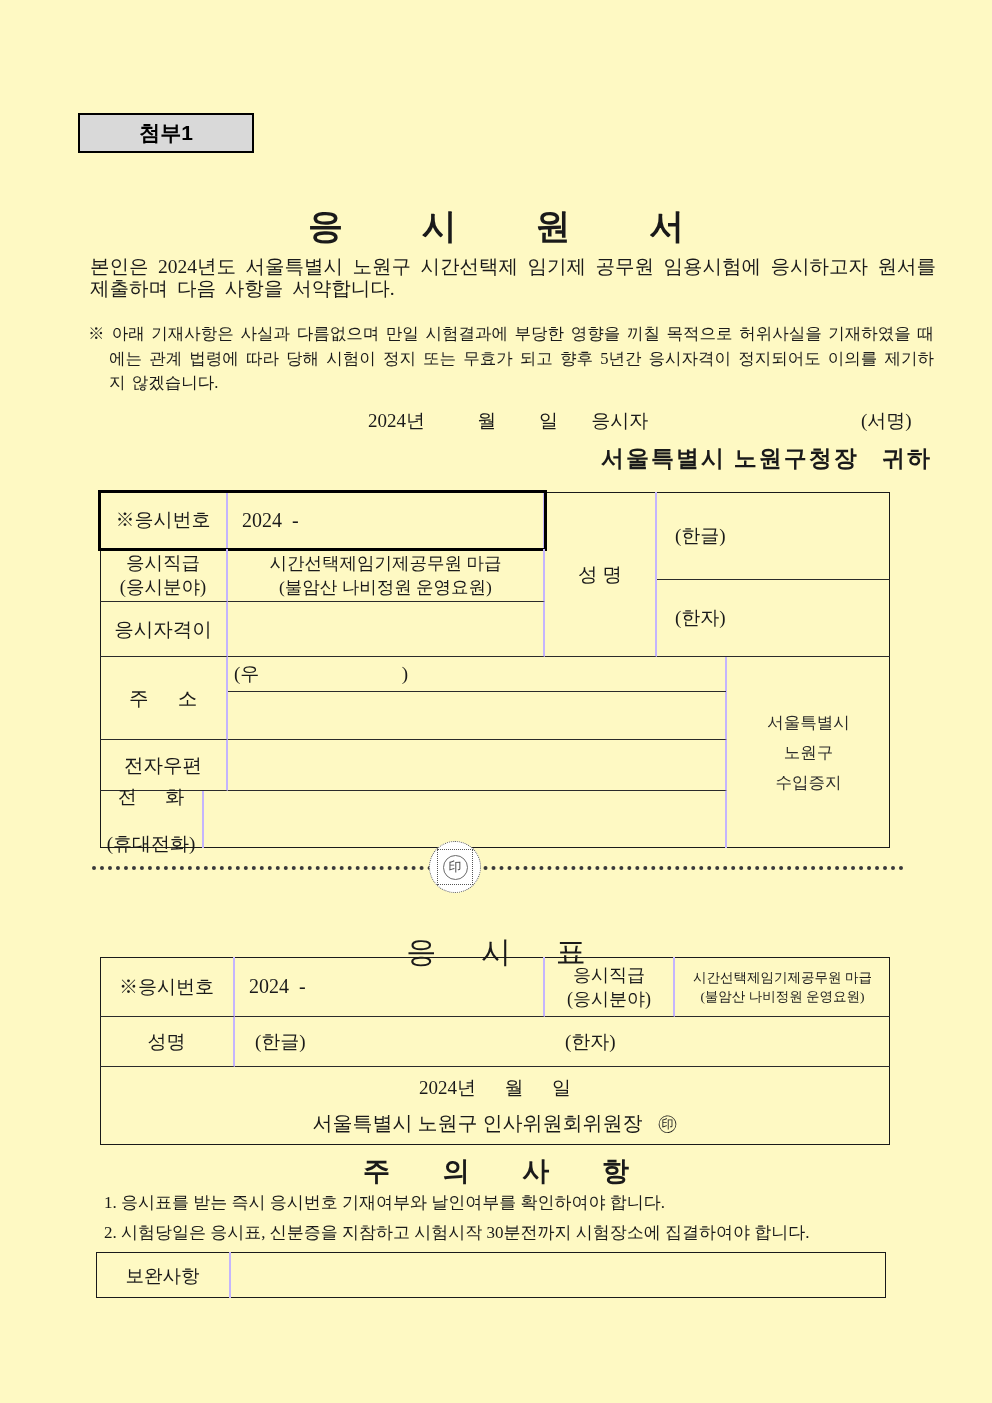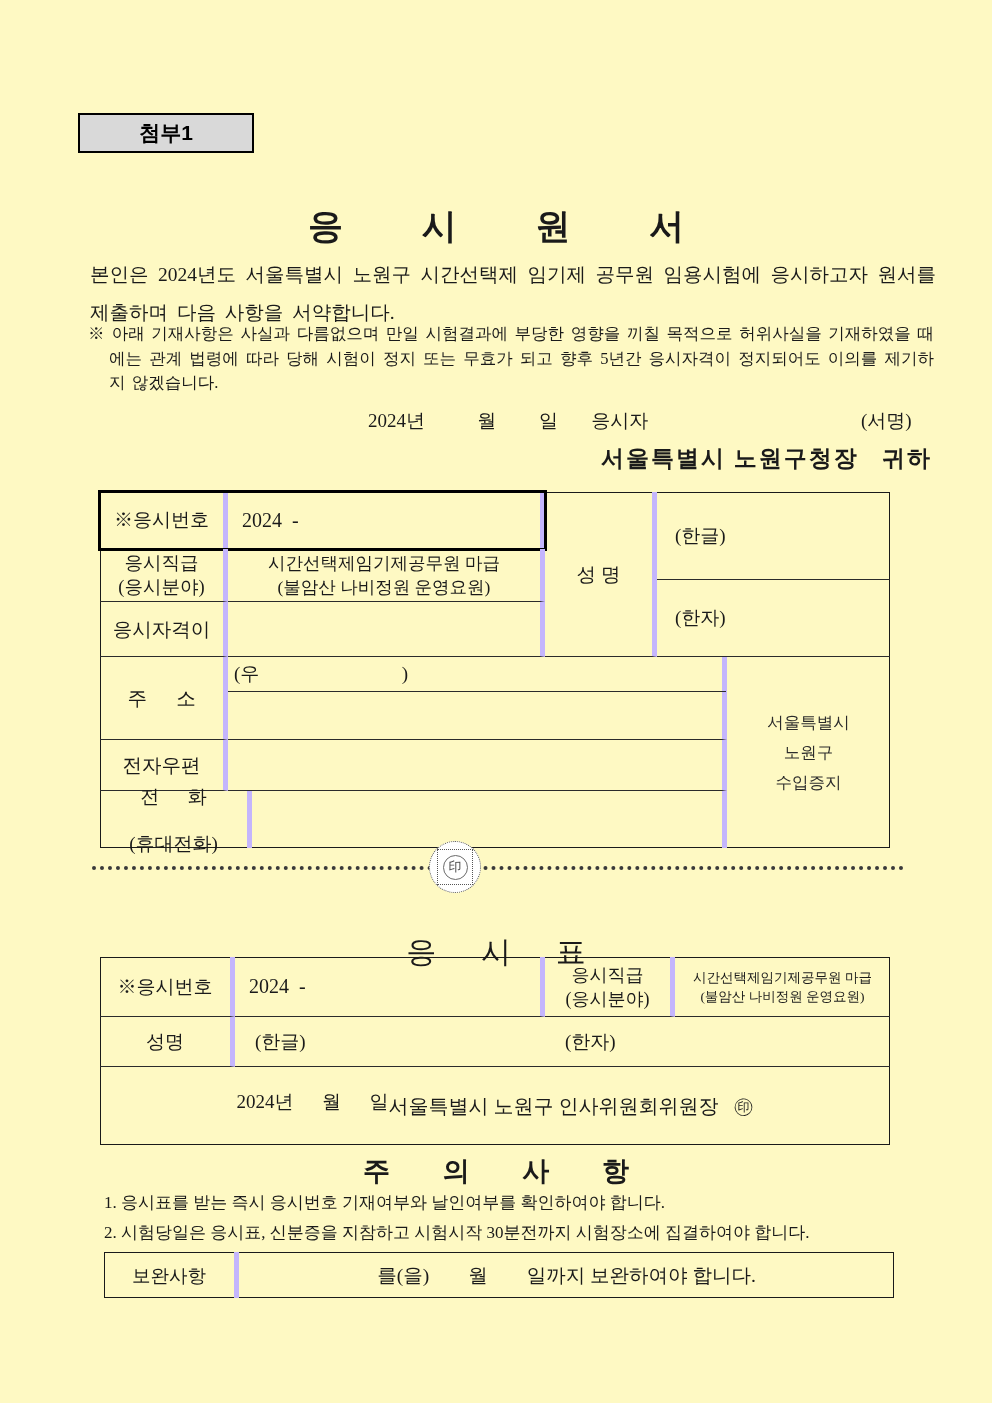--- a/index.html
+++ b/index.html
@@ -5,39 +5,39 @@
   html,body{margin:0;padding:0;background:#888;}
   .page{
     position:relative;width:992px;height:1403px;background:#fef9c3;
     font-family:"Liberation Serif","DejaVu Serif",serif;color:#1a1a1a;
     overflow:hidden;margin:0 auto;
   }
   .abs{position:absolute;box-sizing:border-box;}
   .cell{position:absolute;box-sizing:border-box;display:flex;align-items:center;justify-content:center;white-space:pre;}
   .cell.left{justify-content:flex-start;}
   .cell.col{flex-direction:column;}
-  .br{border-right:5px solid #c4b5fd;}
+  .br{border-right:2px solid #c4b5fd;}
   .bb{border-bottom:1px solid #2b2b2b;}
   .outline{position:absolute;inset:0;border:1.6px solid #1a1a1a;pointer-events:none;box-sizing:border-box;}
   .badge{
     background:#d9d9d9;border:2px solid #000;display:flex;align-items:center;justify-content:center;
     font-family:"Liberation Sans","DejaVu Sans",sans-serif;font-weight:bold;font-size:21px;color:#000;
   }
   .main-title{width:100%;text-align:center;font-size:35px;font-weight:bold;letter-spacing:1em;padding-left:1em;white-space:pre;}
   .sub-title{width:100%;text-align:center;font-size:30px;letter-spacing:0.62em;padding-left:0.62em;white-space:pre;margin-top:39px;}
   .caution-title{width:100%;text-align:center;font-size:27px;font-weight:bold;letter-spacing:0.85em;padding-left:0.85em;white-space:pre;}
-  .para{line-height:38px;font-size:19.5px;text-align:justify;word-spacing:4px;}
+  .para{line-height:22px;font-size:19.5px;text-align:justify;word-spacing:4px;}
   .notice{line-height:24.5px;font-size:16.5px;text-align:justify;word-spacing:2px;padding-left:21px;text-indent:-21px;}
   .pre{white-space:pre;}
   .thick{position:absolute;border:3px solid #000;box-sizing:border-box;pointer-events:none;}
   .dotline{border-top:4px dotted #3a3a3a;}
   .stampwrap{background:#fff;border:1.5px dotted #555;border-radius:50%;display:flex;align-items:center;justify-content:center;}
   .stampsq{width:34px;height:34px;border:1.5px dotted #555;display:flex;align-items:center;justify-content:center;}
   .stampin{width:23px;height:23px;border:1.4px solid #6a6a6a;border-radius:50%;display:flex;align-items:center;justify-content:center;font-size:13px;color:#4a4a4a;background:#fff;}
-  .two{display:flex;flex-direction:row;align-items:center;justify-content:center;white-space:pre;}
+  .two{display:flex;flex-direction:column;align-items:center;justify-content:center;white-space:pre;}
 </style>
 </head>
 <body>
 
 <div class="page">
 
   <div class="abs badge" style="left:78px;top:113px;width:176px;height:40px;">
     <span>첨부1</span>
   </div>
 
@@ -76,21 +76,21 @@
     <div class="cell bb left" style="left:557px;top:88px;width:233px;height:77px;font-size:19px;padding-left:18px;">(한자)</div>
 
     <div class="cell br bb" style="left:0;top:165px;width:128px;height:83px;font-size:19.5px;">주      소</div>
     <div class="abs br bb" style="left:128px;top:165px;width:499px;height:83px;">
       <div class="abs bb pre" style="left:0;top:0;width:498px;height:35px;font-size:19px;padding:4px 0 0 6px;">(우                              )</div>
     </div>
 
     <div class="cell br bb" style="left:0;top:248px;width:128px;height:51px;font-size:19.5px;">전자우편</div>
     <div class="cell br bb" style="left:128px;top:248px;width:499px;height:51px;"></div>
 
-    <div class="cell br col" style="left:0;top:299px;width:152px;height:57px;font-size:19px;line-height:25px;gap:22px;">
+    <div class="cell br col" style="left:0;top:299px;width:104px;height:57px;font-size:19px;line-height:25px;gap:22px;">
       <span class="pre">전      화</span>
       <span>(휴대전화)</span>
     </div>
     <div class="cell br" style="left:128px;top:299px;width:499px;height:57px;"></div>
 
     <div class="cell col" style="left:627px;top:165px;width:163px;height:191px;font-size:16.5px;line-height:30px;color:#2b2b2b;">
       <span>서울특별시</span>
       <span>노원구</span>
       <span>수입증지</span>
     </div>
@@ -128,19 +128,18 @@
     <div class="two abs" style="left:0;top:110px;width:790px;height:78px;">
       <div class="pre" style="font-size:19px;margin-bottom:9px;">2024년      월      일</div>
       <div class="pre" style="font-size:20px;">서울특별시 노원구 인사위원회위원장   ㊞</div>
     </div>
   </div>
 
   <div class="abs caution-title" style="left:0;top:1153px;">주 의 사 항</div>
   <div class="abs" style="left:104px;top:1191px;width:840px;font-size:17px;">1. 응시표를 받는 즉시 응시번호 기재여부와 날인여부를 확인하여야 합니다.</div>
   <div class="abs" style="left:104px;top:1221px;width:860px;font-size:17px;">2. 시험당일은 응시표, 신분증을 지참하고 시험시작 30분전까지 시험장소에 집결하여야 합니다.</div>
 
-  <div class="abs" style="left:104px;top:1252px;width:790px;height:46px;">
+  <div class="abs" style="left:96px;top:1252px;width:790px;height:46px;">
     <div class="outline"></div>
     <div class="cell br" style="left:0;top:0;width:135px;height:46px;font-size:18.5px;">보완사항</div>
-    <div class="cell" style="left:135px;top:0;width:655px;height:46px;font-size:19.5px;">를(을)        월        일까지 보완하여야 합니다.</div>
   </div>
 
 </div>
 
 </body></html>

